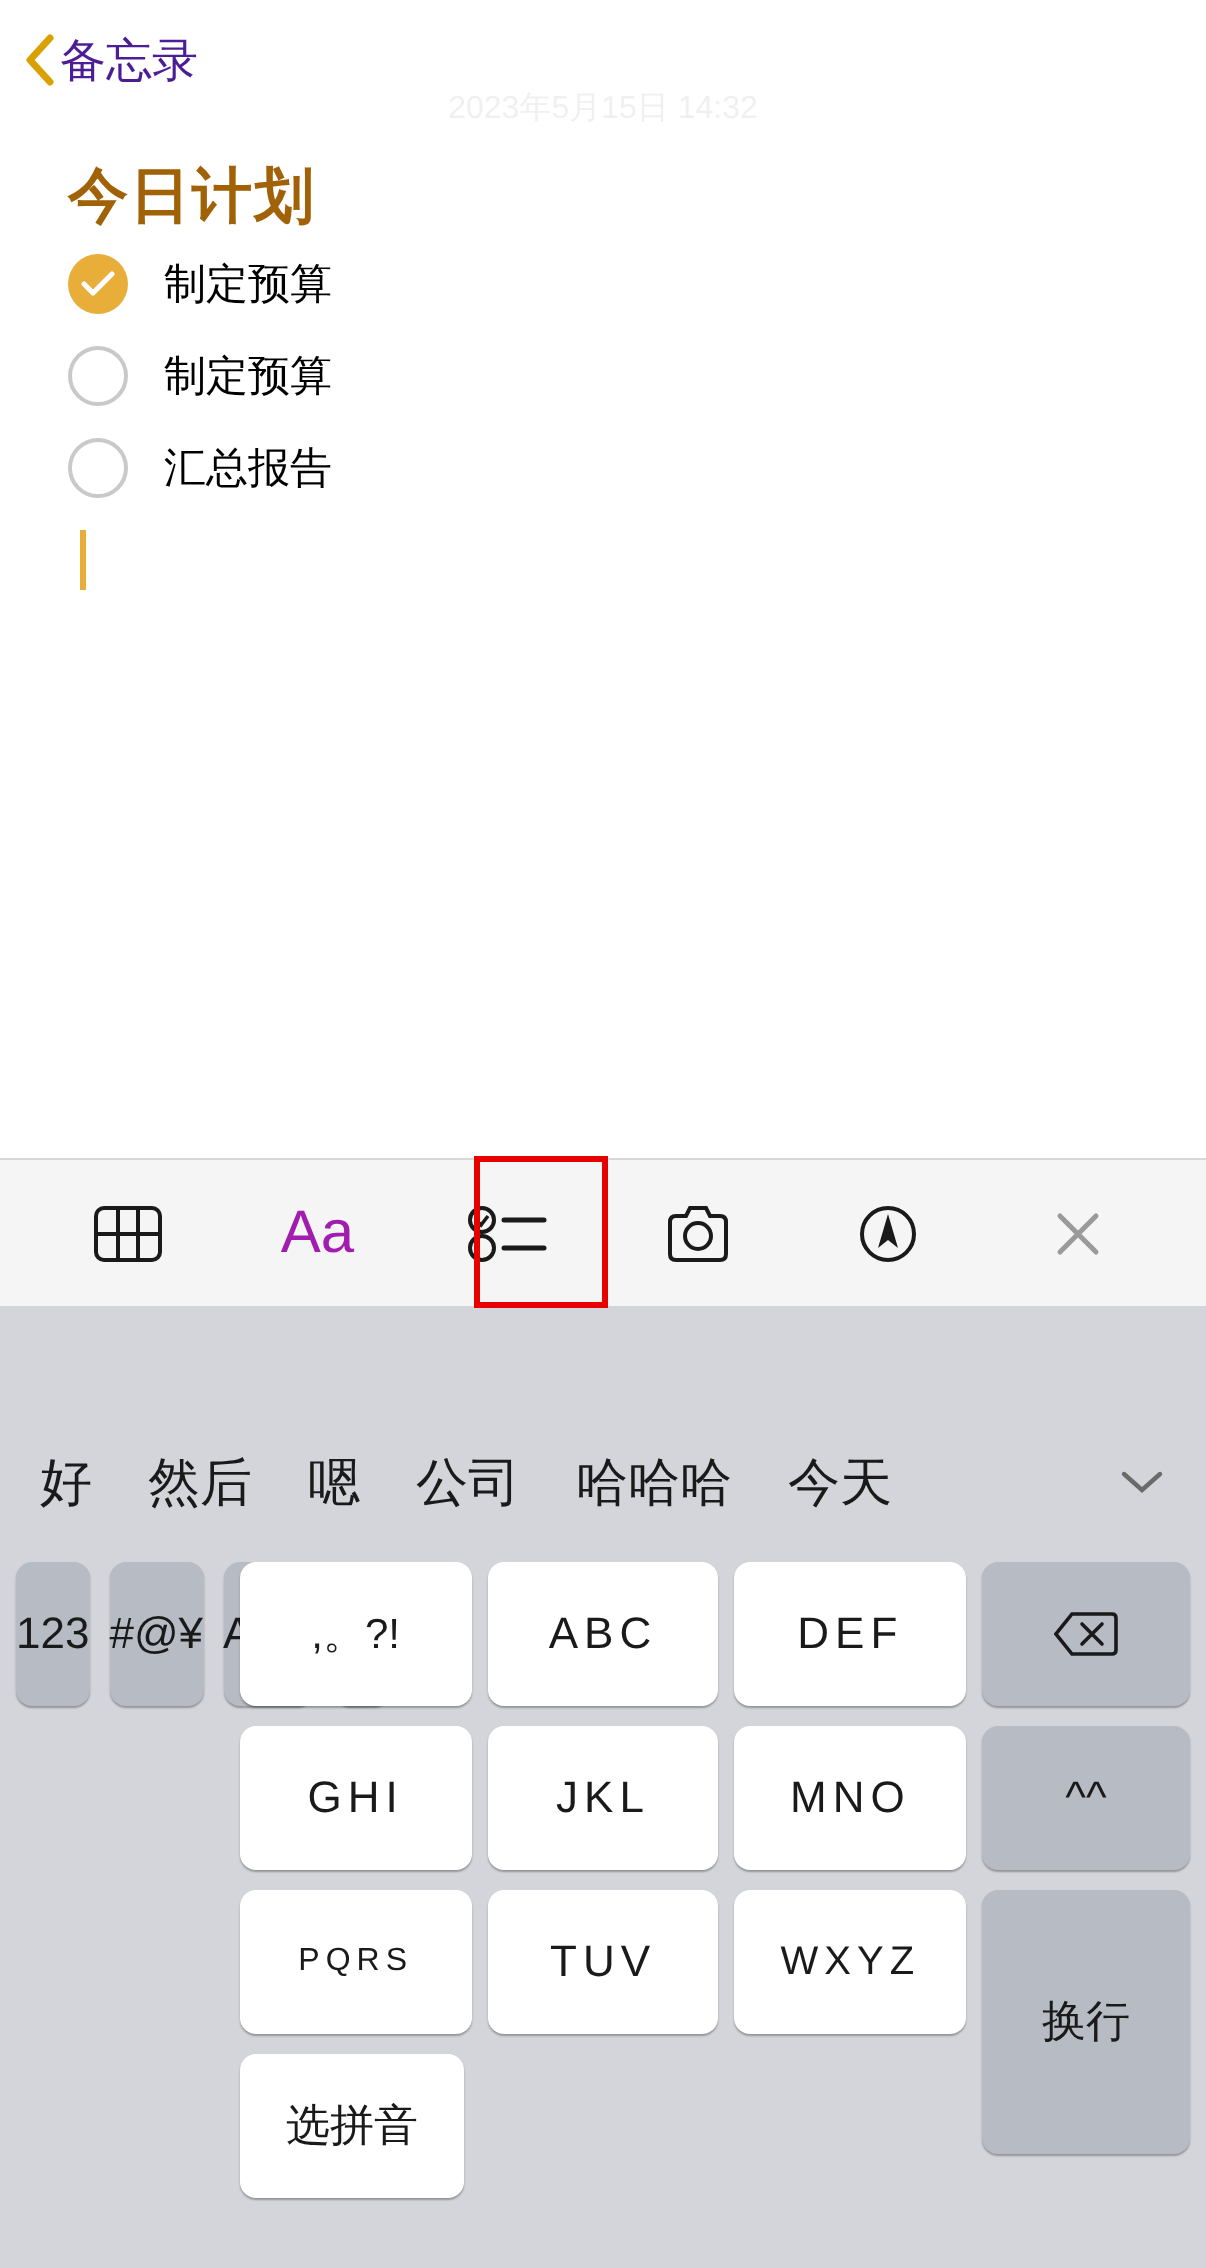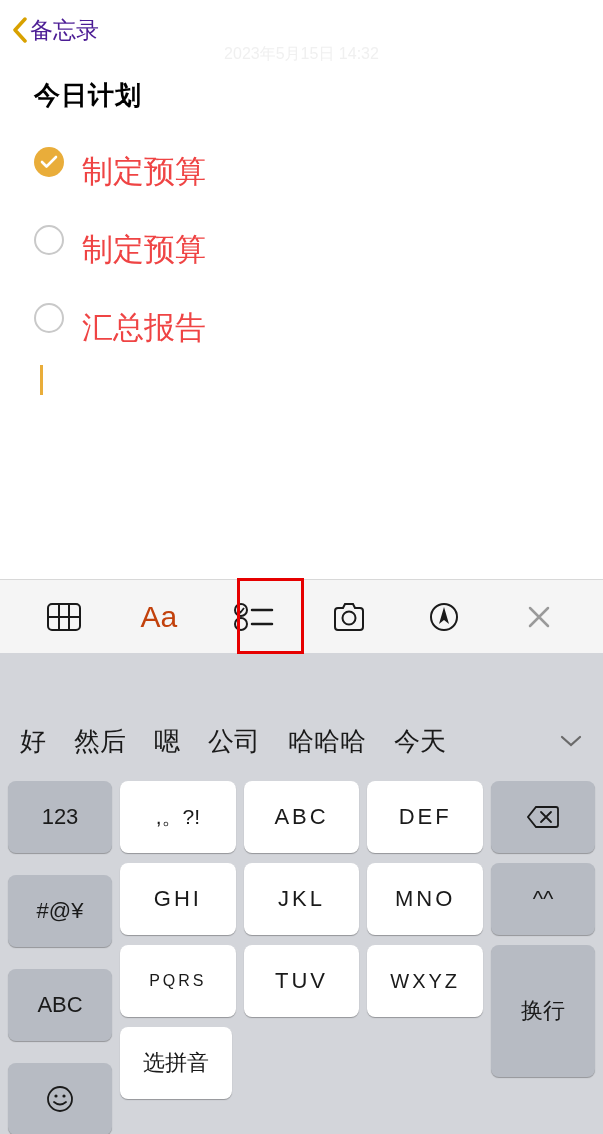--- a/index.html
+++ b/index.html
@@ -39,24 +39,24 @@
       display: flex;
       align-items: center;
       gap: 30px;
     }
     .nav-right > * { color: #d8a100; }
     .nav-done { font-size: 23px; }
     .content {
       padding: 18px 30px 0 34px;
     }
     .note-title {
-      font-size: 26px;
+      font-size: 30px;
       font-weight: 700;
-      color: #000000;
-      margin-bottom: 18px;
+      color: #a16207;
+      margin-bottom: 8px;
       letter-spacing: 1px;
     }
     .check-item {
       display: flex;
       align-items: center;
       gap: 18px;
       margin-bottom: 16px;
     }
     .check-circle {
       width: 30px;
@@ -67,23 +67,22 @@
     .check-unchecked {
       border: 2px solid #c9c9c9;
     }
     .check-checked {
       background: #e9ad3a;
       display: flex;
       align-items: center;
       justify-content: center;
     }
     .check-label {
-      font-size: 31px;
-      color: #ef4444;
-      margin-top: 20px;
+      font-size: 21px;
+      color: #000000;
     }
     .cursor-line {
       width: 3px;
       height: 30px;
       background: #e9ad3a;
       margin-left: 6px;
       margin-top: 6px;
     }
     .format-toolbar {
       position: absolute;
@@ -97,21 +96,21 @@
       align-items: center;
       justify-content: space-around;
       padding: 0 16px;
     }
     .fmt-btn {
       width: 60px;
       height: 50px;
       display: flex;
       align-items: center;
       justify-content: center;
-      color: #c2410c;
+      color: #a21caf;
       position: relative;
     }
     .fmt-close { color: #9a9a9a; }
     .highlight-box {
       position: absolute;
       top: 578px;
       left: 237px;
       width: 67px;
       height: 76px;
       border: 3px solid #e60000;
@@ -163,21 +162,21 @@
       color: #1a1a1a;
       height: 72px;
     }
     .kb-key.func {
       background: #b7bbc3;
     }
     .kb-key.tall {
       height: 132px;
     }
     .w-space { flex: 1; }
-    .kb-left { display: flex; flex-direction: column; gap: 22px; width: 104px; }
+    .kb-left { display: flex; gap: 10px; width: 104px; }
     .kb-mid { display: flex; flex-direction: column; gap: 10px; flex: 1; }
     .kb-right { display: flex; flex-direction: column; gap: 10px; width: 104px; }
     .kb-body { display: flex; gap: 8px; padding: 0 8px 8px 8px; }
     .kb-mid-row { display: flex; gap: 8px; }
     .kb-mid-row .kb-key { flex: 1; }
     .letter-spacing { letter-spacing: 3px; }
   </style>
 </head>
 <body>
 

